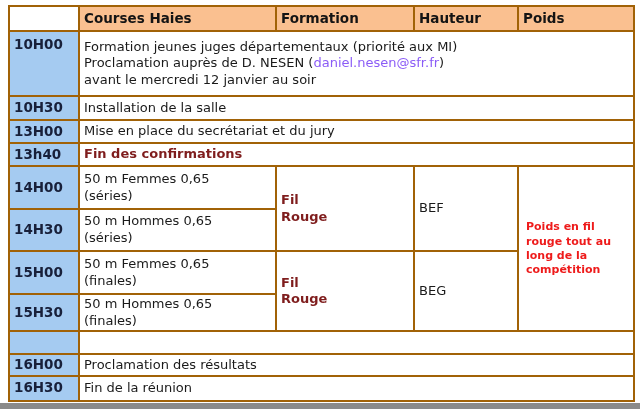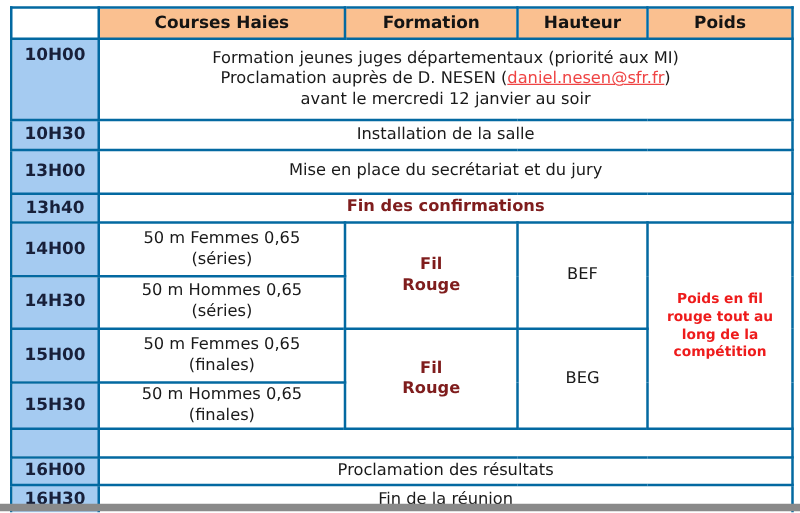--- a/index.html
+++ b/index.html
@@ -14,22 +14,21 @@
   }
   table.schedule {
     position: absolute;
     left: 8px;
     top: 5px;
     width: 625px;
     border-collapse: collapse;
     table-layout: fixed;
   }
   td {
-    border: 2px solid #0369a1;
-    text-align: center;
+    border: 2px solid #a16207;
     vertical-align: middle;
     font-size: 13px;
     line-height: 1.28;
     color: #1a1a1a;
     padding: 1px 4px;
     overflow: hidden;
   }
   td.head {
     background: #FAC090;
     font-weight: bold;
@@ -40,22 +39,21 @@
   td.time {
     background: #A5CBF1;
     font-weight: bold;
     font-size: 13.5px;
     color: #18203a;
     margin-left: 40px;
   }
   td.vtop { vertical-align: top; padding-top: 4px; }
   .red { color: #7f1d1d; font-weight: bold; }
   a.email-link {
-    color: #ef4444;
-    text-decoration: underline;
+    color: #8b5cf6;
     cursor: pointer;
   }
   td.poids-note {
     font-weight: bold;
     color: #ee1b1b;
     font-size: 11px;
     padding: 2px 7px;
   }
   .bottom-shadow {
     position: absolute;
@@ -95,21 +93,21 @@
         <div><span>Proclamation auprès de D. NESEN (</span><a class="email-link">daniel.nesen@sfr.fr</a><span>)</span></div>
         <div>avant le mercredi 12 janvier au soir</div>
       </td>
     </tr>
 
     <tr style="height:24px">
       <td class="time">10H30</td>
       <td colspan="4">Installation de la salle</td>
     </tr>
 
-    <tr style="height:35px">
+    <tr style="height:23px">
       <td class="time">13H00</td>
       <td colspan="4">Mise en place du secrétariat et du jury</td>
     </tr>
 
     <tr style="height:23px">
       <td class="time">13h40</td>
       <td colspan="4" class="red">Fin des confirmations</td>
     </tr>
 
     <tr style="height:43px">

